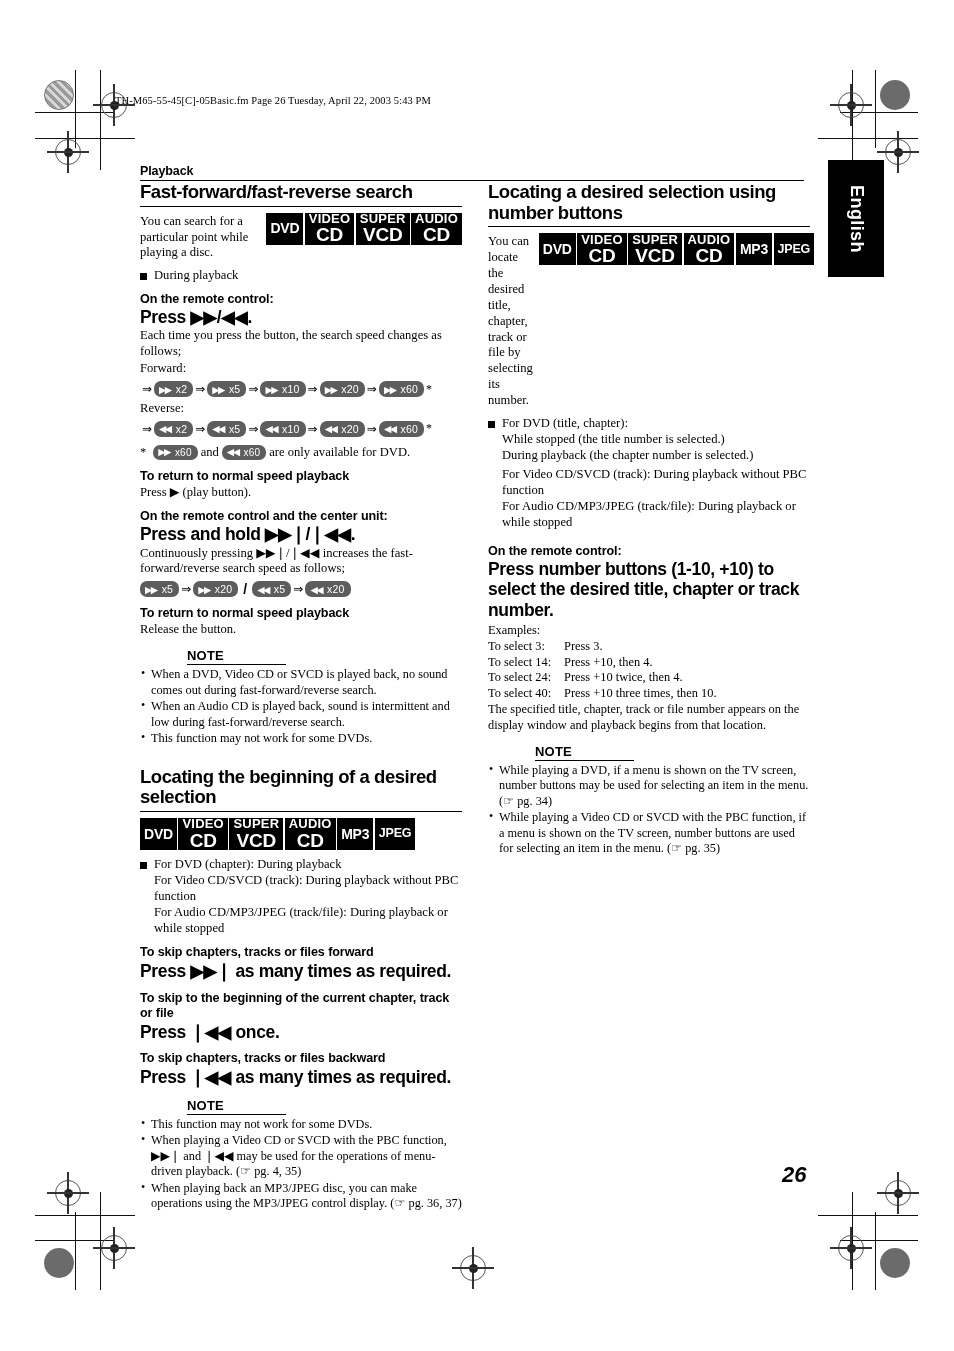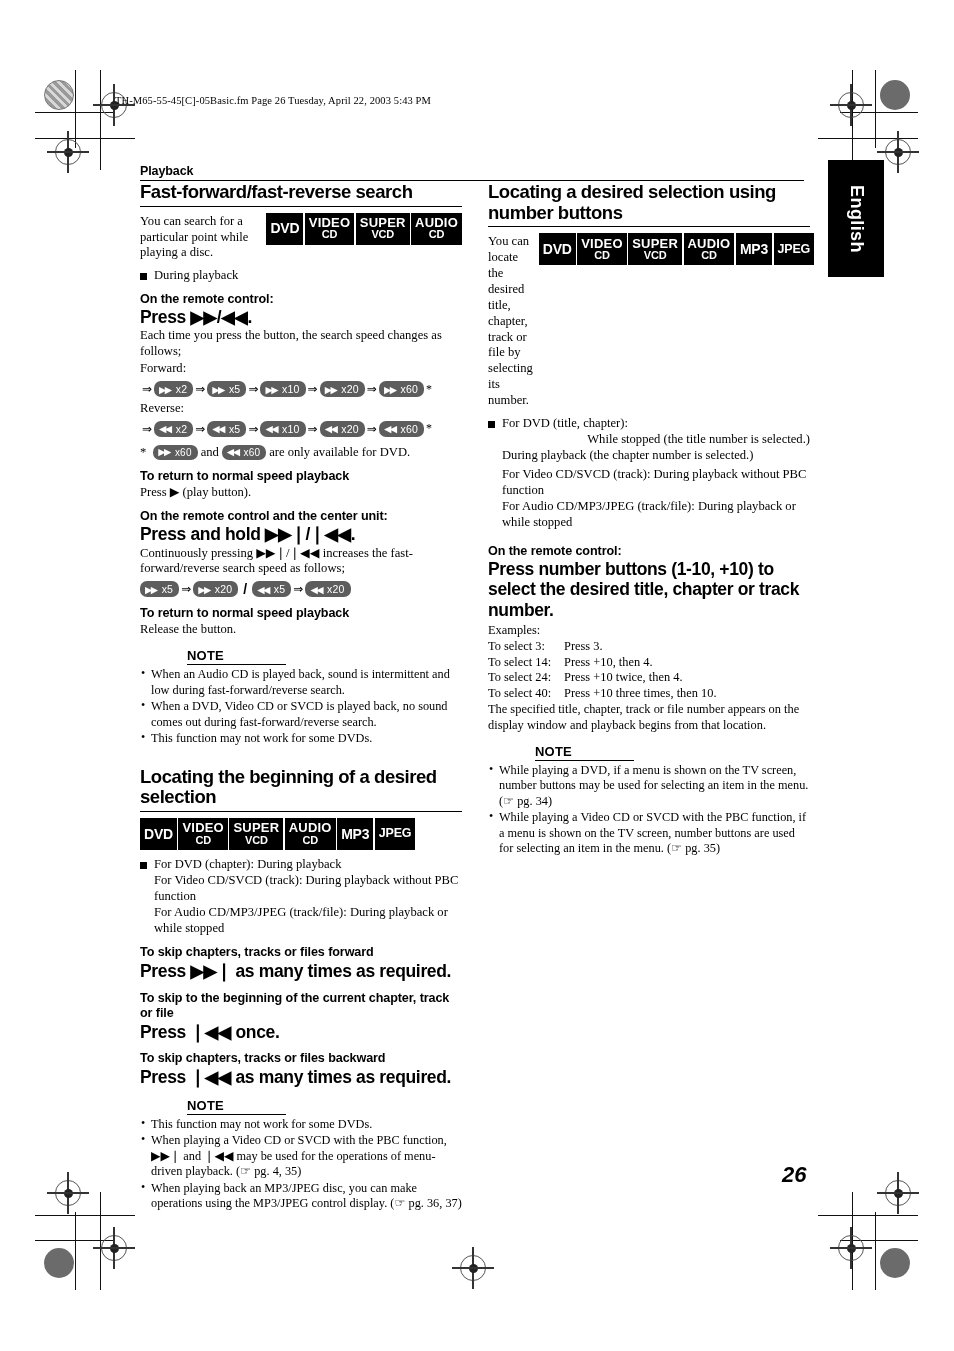--- a/index.html
+++ b/index.html
@@ -144,21 +144,21 @@
     height: 32px;
   }
   .badge:first-child { margin-left: 0; }
   .badge .b-top {
     font-size: 13px;
     line-height: 1;
     letter-spacing: 0.2px;
     margin-bottom: 0.5px;
   }
   .badge .b-main {
-    font-size: 11px;
+    font-size: 19px;
     line-height: 1;
     letter-spacing: -0.2px;
   }
   .badge.one-line .b-main { font-size: 14px; }
   .badge.mp3 { min-width: 36px; }
   .badge.jpeg .b-main { font-size: 12.5px; }
 
   .sq-item {
     font-size: 12.6px;
     line-height: 1.26;
@@ -511,22 +511,22 @@
           <span class="gly">◀◀</span>
           <span>x20</span>
         </span>
     </div>
 
     <div class="subhead">To return to normal speed playback</div>
     <div class="para">Release the button.</div>
 
     <div class="note-title">NOTE</div>
     <ul class="notes">
+      <li>When a DVD, Video CD or SVCD is played back, no sound comes out during fast-forward/reverse search.</li>
       <li>When an Audio CD is played back, sound is intermittent and low during fast-forward/reverse search.</li>
-      <li>When a DVD, Video CD or SVCD is played back, no sound comes out during fast-forward/reverse search.</li>
       <li>This function may not work for some DVDs.</li>
     </ul>
 
     
     <h2 class="sect" style="margin-top:20px;">Locating the beginning of a desired selection</h2>
     <div class="sect-rule"></div>
 
     <div class="intro-row">
       <div class="badges">
         <div class="badge one-line">
@@ -603,21 +603,21 @@
           <div class="b-main">MP3</div>
         </div>
         <div class="badge one-line jpeg">
           <div class="b-main">JPEG</div>
         </div>
       </div>
     </div>
 
     <div class="sq-item">
       <span class="sub">For DVD (title, chapter):</span>
-      <span class="sub" style="padding-left:0;text-align:right;">While stopped (the title number is selected.)</span>
+      <span class="sub" style="padding-left:0;">While stopped (the title number is selected.)</span>
       <span class="sub">During playback (the chapter number is selected.)</span>
       <span class="sub" style="margin-top:4px;">For Video CD/SVCD (track): During playback without PBC function</span>
       <span class="sub">For Audio CD/MP3/JPEG (track/file): During playback or while stopped</span>
     </div>
 
     <div class="lead" style="margin-top:13px;">On the remote control:</div>
     <div class="bigcmd">Press number buttons (1-10, +10) to select the desired title, chapter or track number.</div>
 
     <div class="examples">
       <div>Examples:</div>

